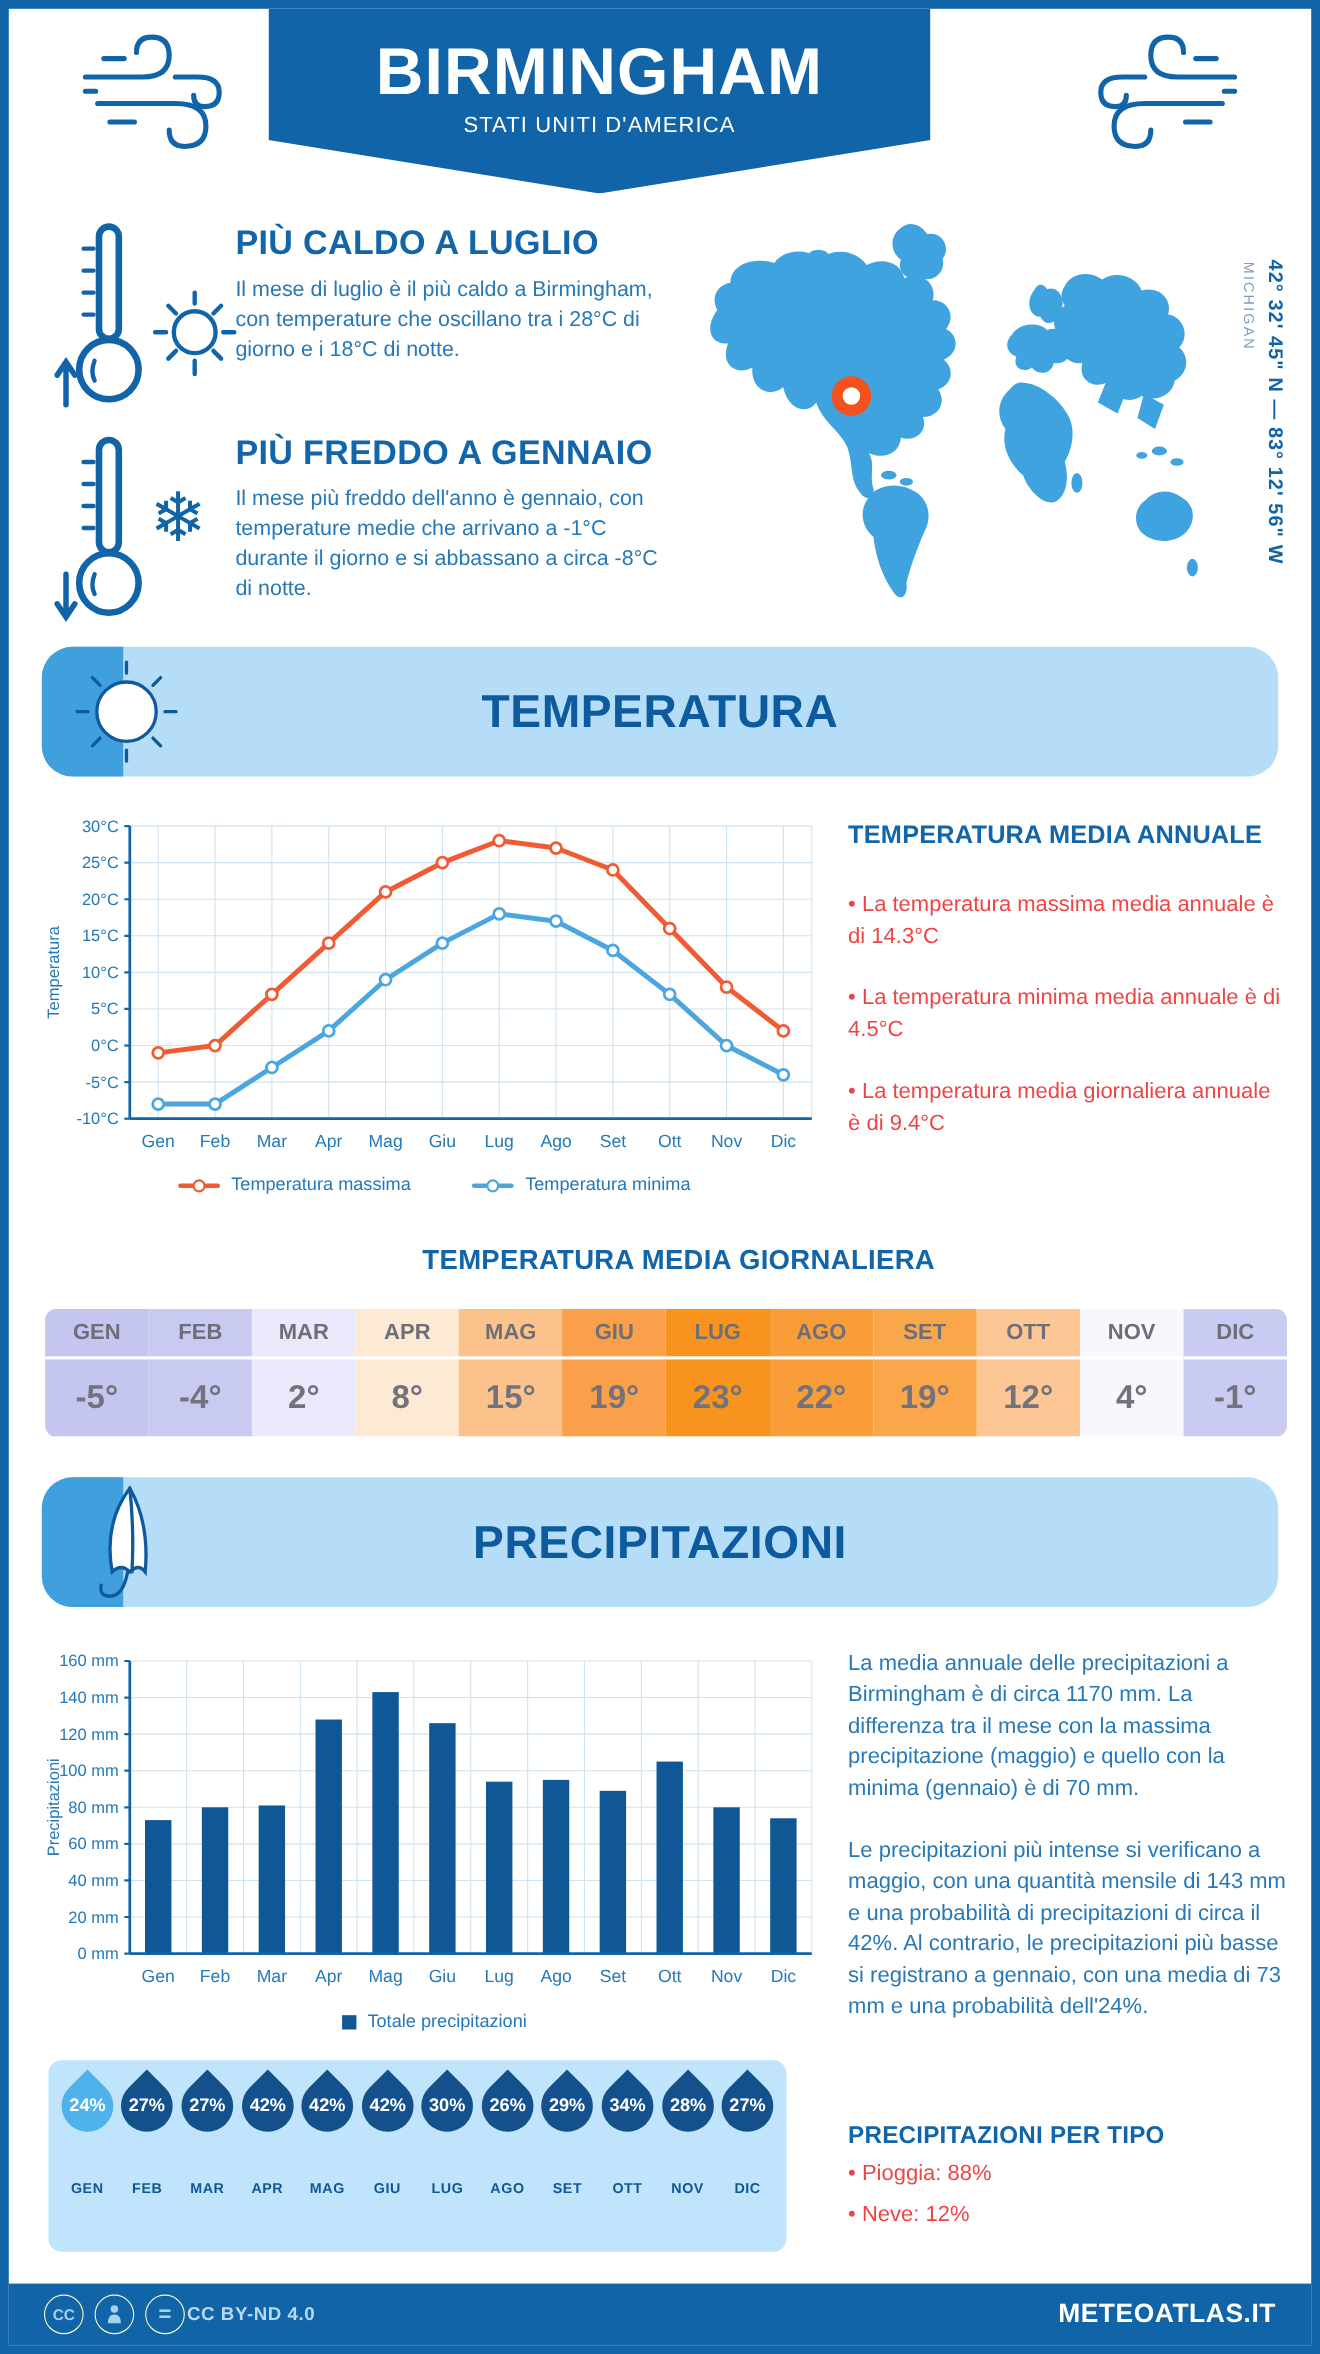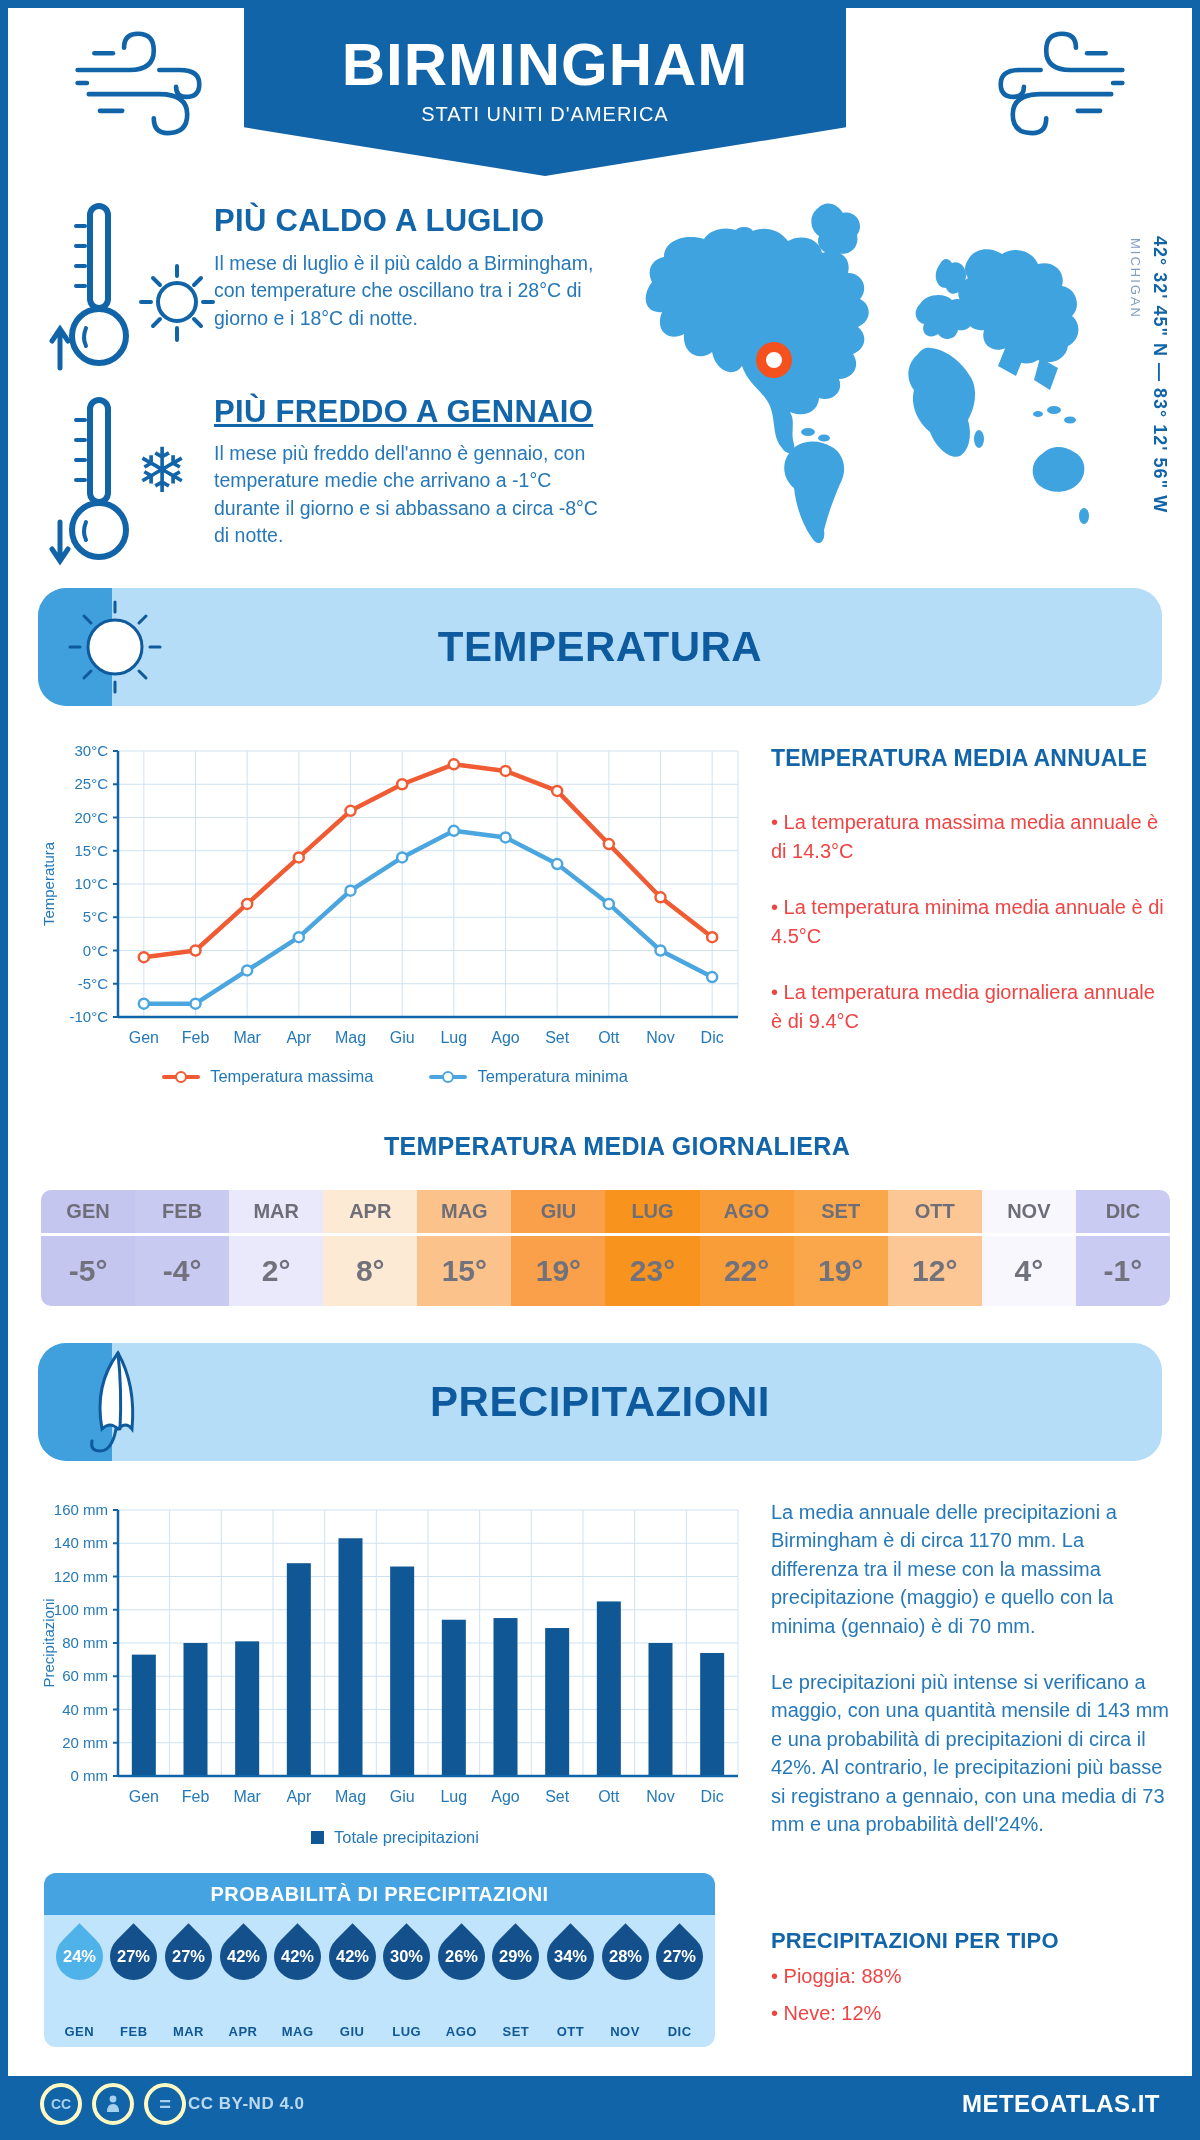--- a/index.html
+++ b/index.html
@@ -60,21 +60,21 @@
   .dropcol{flex:1;position:relative;height:130px;}
   .drop{position:absolute;left:50%;top:18px;width:47px;height:47px;margin-left:-23.5px;transform:rotate(45deg);
     border-radius:0 50% 50% 50%;background:#14518c;}
   .drop span{position:absolute;inset:0;display:flex;align-items:center;justify-content:center;transform:rotate(-45deg);
     color:#fff;font-size:16.5px;font-weight:700;}
   .dropmonth{position:absolute;left:0;right:0;bottom:6px;text-align:center;font-size:13px;font-weight:700;color:#0f5795;letter-spacing:.5px;}
 
   
   .footer{left:8px;top:2076px;width:1184px;height:56px;background:#1264a8;display:flex;align-items:center;z-index:55;}
   .cc-group{display:flex;align-items:center;gap:10px;margin-left:32px;}
-  .cc-circle{width:34px;height:34px;border:4px solid #fef9c3;border-radius:50%;display:flex;align-items:center;justify-content:center;
+  .cc-circle{width:34px;height:34px;border:1px solid #fef9c3;border-radius:50%;display:flex;align-items:center;justify-content:center;
     color:#a6d2ef;font-weight:700;font-size:14px;}
   .cc-label{margin-left:2px;color:#b9d9f0;font-weight:700;font-size:17px;letter-spacing:.5px;}
   .site{margin-left:auto;margin-right:32px;color:#fff;font-weight:800;font-size:24px;letter-spacing:.5px;}
 </style>
 </head>
 <body>
 
 <div class="abs" style="left:28px;top:18px;">
   <svg class="windicon" viewBox="0 0 150 140" fill="none" stroke="#1264a8" stroke-width="5" stroke-linecap="round">
     <path d="M10 56 H66 Q92 56 92 35 Q92 17 75 17 Q60 17 60 32"></path>
@@ -122,21 +122,21 @@
 <div class="abs" style="left:48px;top:392px;">
   <svg width="100" height="180" viewBox="0 0 100 180" fill="none" stroke="#1264a8" stroke-linecap="round">
     <rect x="42" y="8" width="18" height="102" rx="9" stroke-width="6"></rect>
     <circle cx="51" cy="138" r="27" stroke-width="6"></circle>
     <path d="M38 130 Q34 140 38 148" stroke-width="4"></path>
     <path d="M28 28 H37 M28 48 H37 M28 68 H37 M28 88 H37" stroke-width="4"></path>
     <path d="M12 130 V168 M4 157 L12 169 L20 157" stroke-width="5"></path>
   </svg>
 </div>
 <div class="abs snow" style="left:136px;top:440px;">❄</div>
-<div class="abs hero-title" style="left:214px;top:394px;text-decoration:underline;">PIÙ FREDDO A GENNAIO</div>
+<div class="abs hero-title" style="left:214px;top:394px;">PIÙ FREDDO A GENNAIO</div>
 <div class="abs hero-text" style="left:214px;top:440px;">Il mese più freddo dell'anno è gennaio, con temperature medie che arrivano a -1°C durante il giorno e si abbassano a circa -8°C di notte.</div>
 
 <div class="abs" style="left:622px;top:186px;">
   <svg width="468" height="382" viewBox="0 0 468 382" fill="#3fa3e0" stroke="none">
     <path d="M196,22 C186,30 188,44 197,50 C193,60 202,70 213,66 C226,72 238,62 235,49 C243,39 234,24 221,27 C214,16 203,15 196,22 Z"></path>
     <path d="M30,96 C18,112 24,128 40,126 C32,146 48,156 62,148 C60,168 78,176 90,166 C94,186 112,192 120,180 C126,198 142,206 148,220 C154,236 150,250 160,262 C165,270 174,268 172,258 C168,246 174,236 168,226 C182,232 196,226 197,212 C210,216 222,206 217,193 C231,193 239,180 231,168 C244,163 246,149 236,141 C250,135 250,119 238,113 C247,103 241,87 226,87 C230,71 216,61 200,67 C198,53 180,47 166,55 C156,41 136,39 124,49 C110,39 90,41 82,53 C62,47 42,55 42,71 C30,73 24,84 30,96 Z"></path>
     <ellipse cx="96" cy="54" rx="10" ry="6"></ellipse>
       <ellipse cx="122" cy="46" rx="9" ry="5"></ellipse>
       <ellipse cx="143" cy="58" rx="8" ry="5"></ellipse>
     <ellipse cx="186" cy="246" rx="7" ry="4"></ellipse>
@@ -425,21 +425,20 @@
       </div>
     </div>
 </div>
 
 <div class="abs" style="left:771px;top:1498px;width:398px;">
   <div class="para">La media annuale delle precipitazioni a Birmingham è di circa 1170 mm. La differenza tra il mese con la massima precipitazione (maggio) e quello con la minima (gennaio) è di 70 mm.</div>
   <div class="para">Le precipitazioni più intense si verificano a maggio, con una quantità mensile di 143 mm e una probabilità di precipitazioni di circa il 42%. Al contrario, le precipitazioni più basse si registrano a gennaio, con una media di 73 mm e una probabilità dell'24%.</div>
 </div>
 
 <div class="abs prob">
-  <div class="prob-head">PROBABILITÀ DI PRECIPITAZIONI</div>
   <div class="drops" id="drops">
       <div class="dropcol">
         <div class="drop" style="background: rgb(79, 178, 232);">
           <span>24%</span>
         </div>
         <div class="dropmonth">GEN</div>
       </div>
       <div class="dropcol">
         <div class="drop">
           <span>27%</span>

